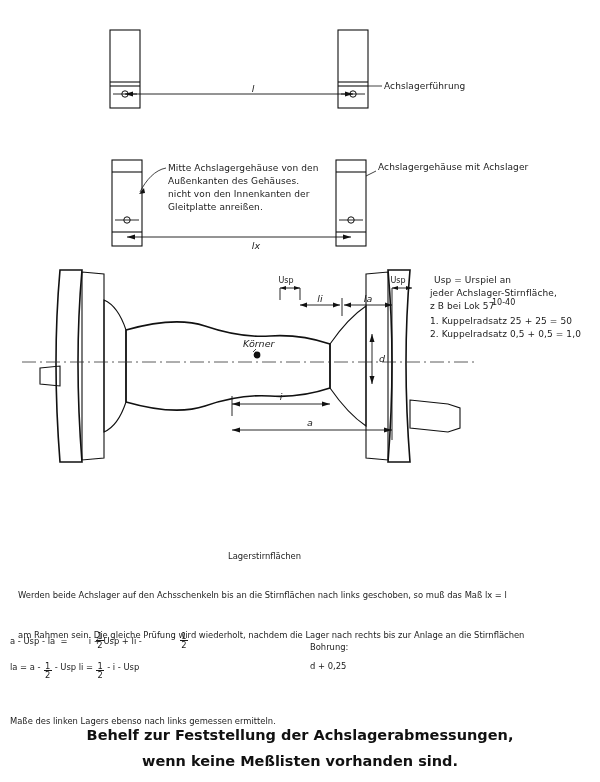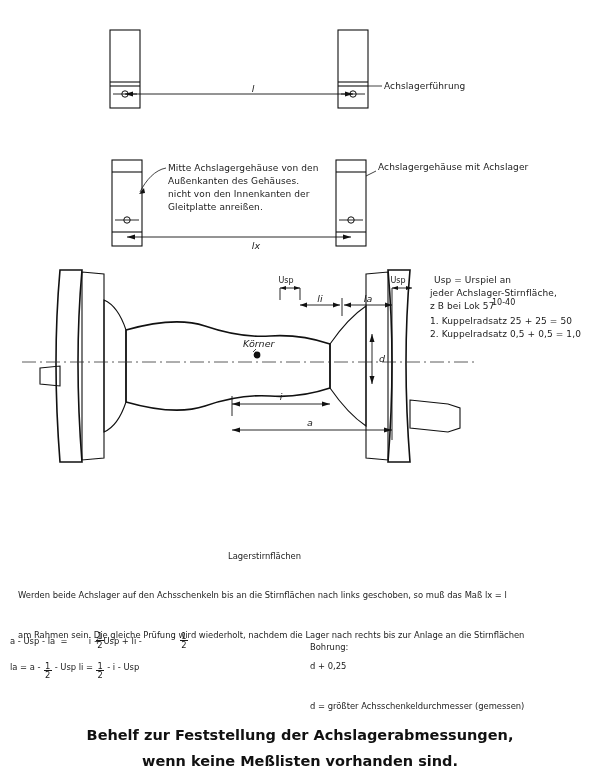--- a/index.html
+++ b/index.html
@@ -255,22 +255,24 @@
     </span>
     <span>- Usp     li =</span>
     <span style="display:inline-flex; flex-direction:column; align-items:center; line-height:8px;">
       <span>1</span>
       <span style="border-top:1px solid #1a1a1a; width:8px;"></span>
       <span>2</span>
     </span>
     <span>- i - Usp</span>
   </div>
 
+  <div class="txtblock" style="left:10px; top:689px;">
+    <div>Maße des linken Lagers ebenso nach links gemessen ermitteln.</div>
+  </div>
 
   <div class="txtblock" style="left:310px; top:615px;">
     <div>Bohrung:</div>
   </div>
   <div class="txtblock" style="left:310px; top:634px;">
     <div>d + 0,25</div>
-    <div>d = größter Achsschenkeldurchmesser (gemessen)</div>
   </div>
 
 </div>
 
 </body></html>

